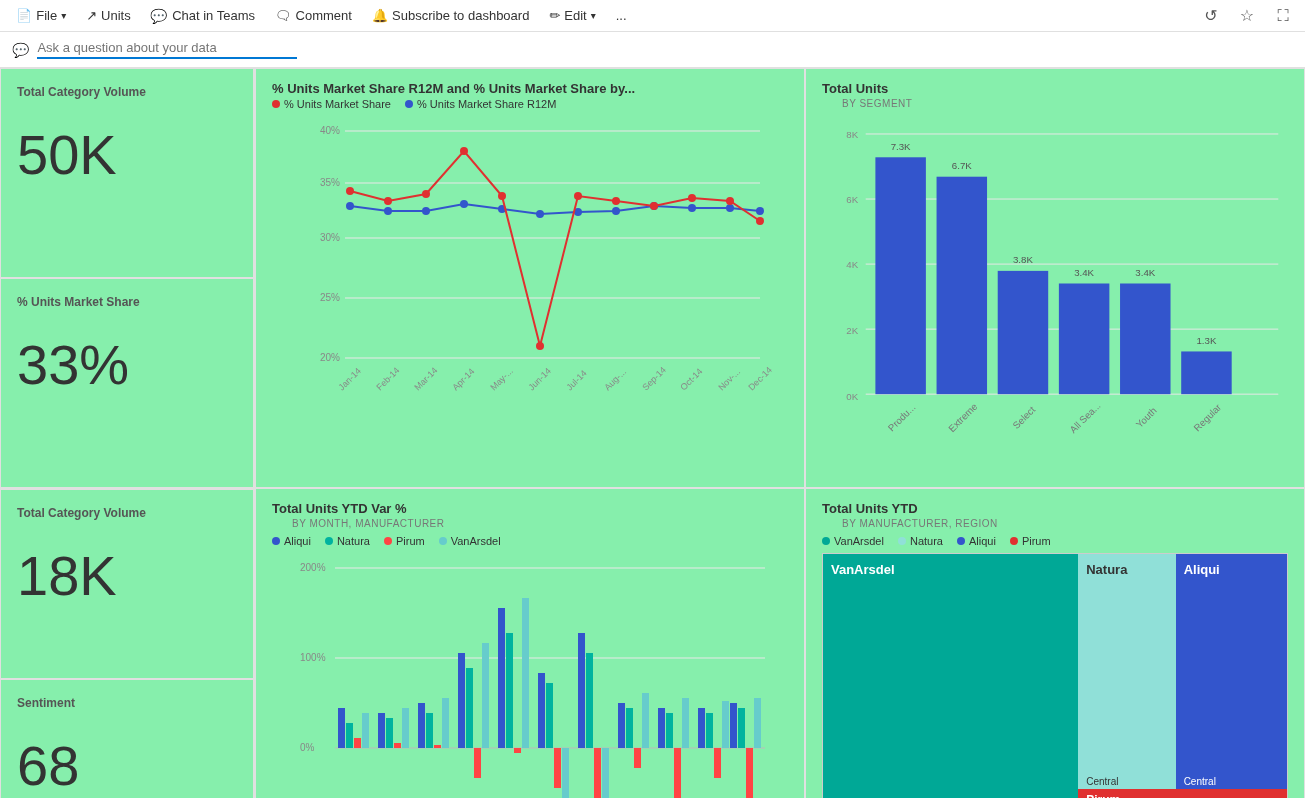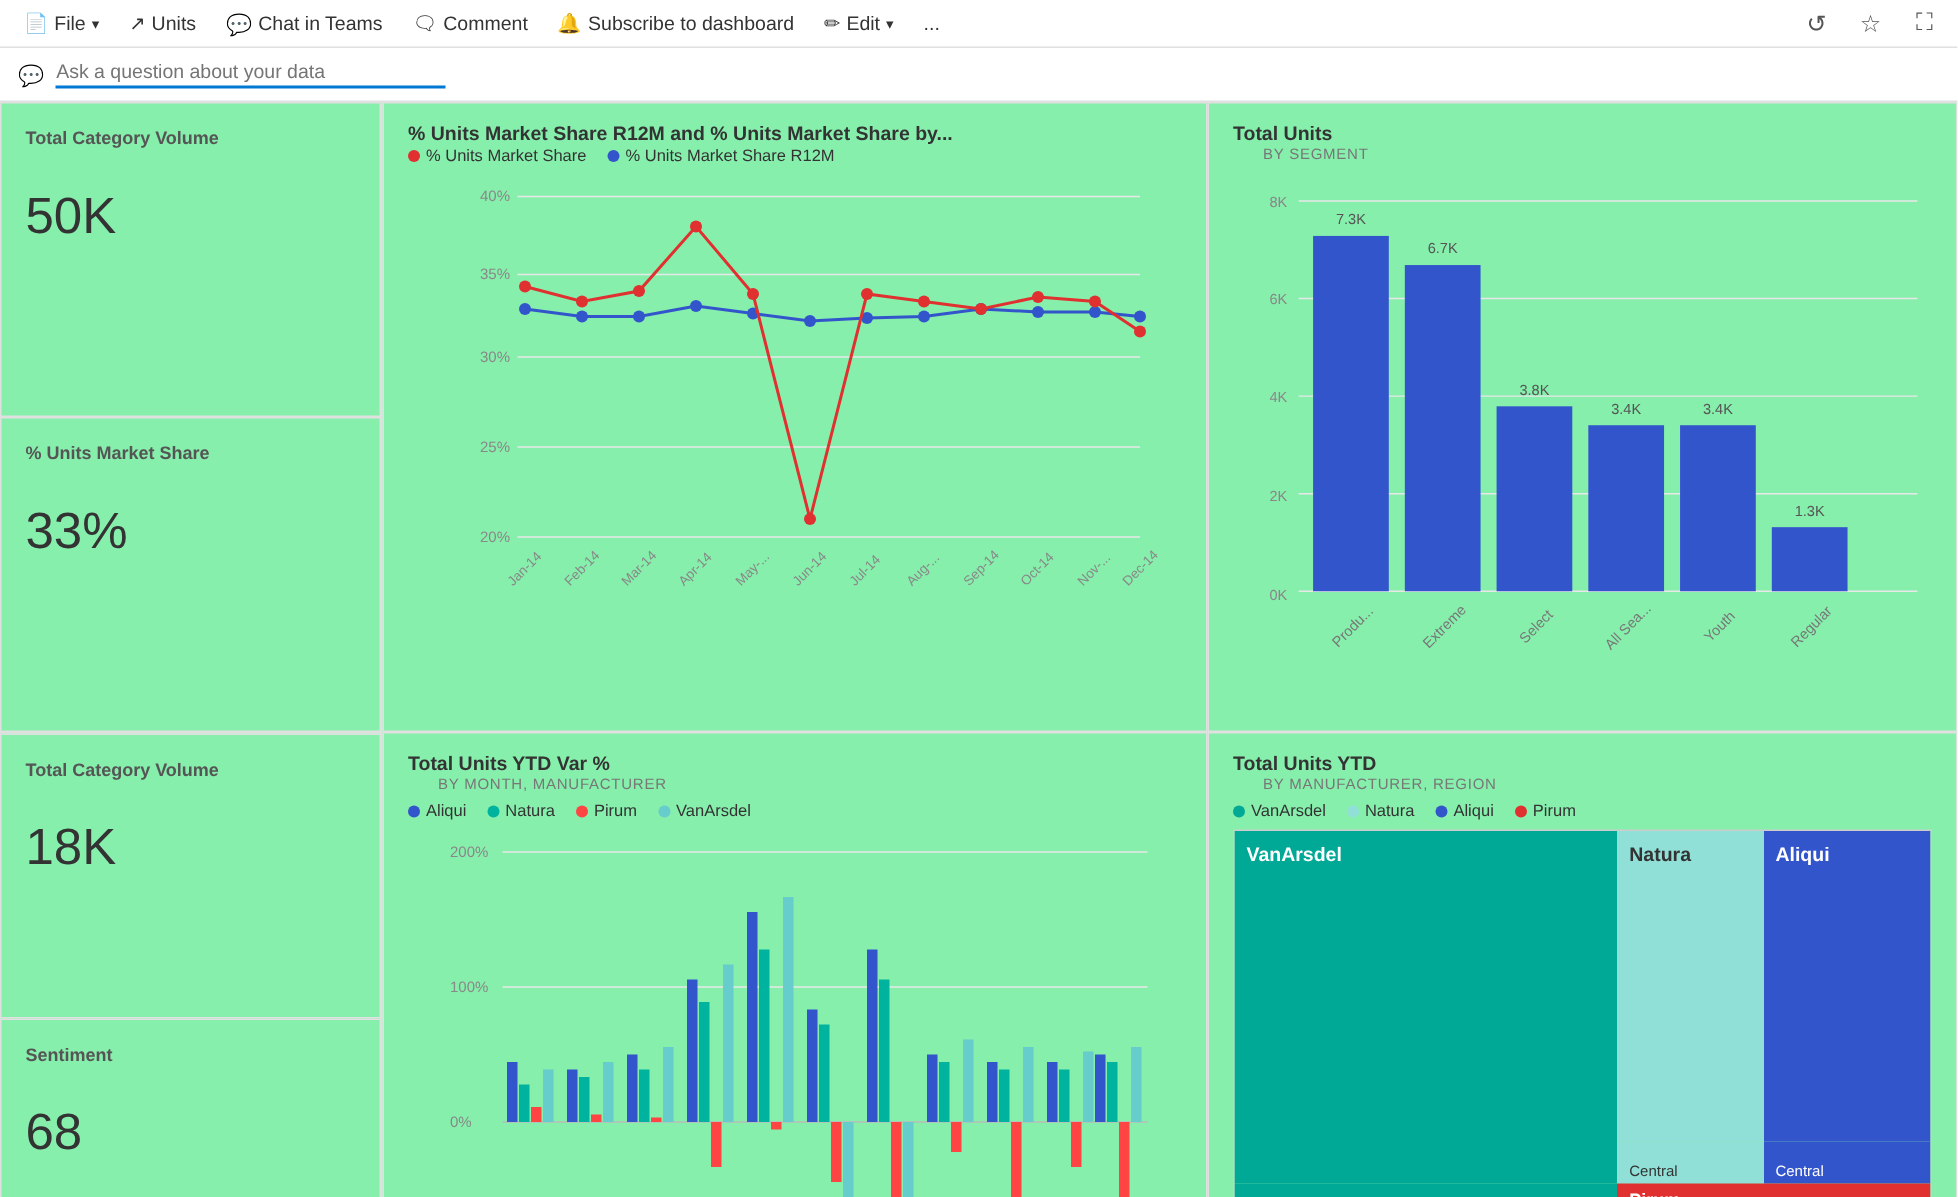--- a/index.html
+++ b/index.html
@@ -73,21 +73,21 @@
       flex-direction: column;
       justify-content: flex-start;
     }
     .kpi-label {
       font-size: 12px;
       color: #555;
       margin-bottom: 8px;
       font-weight: 600;
     }
     .kpi-value {
-      font-size: 34px;
+      font-size: 56px;
       font-weight: 300;
       color: #333;
       line-height: 1;
       margin-top: 20px;
     }
 
     
     .chart-card {
       padding: 12px 16px;
     }

